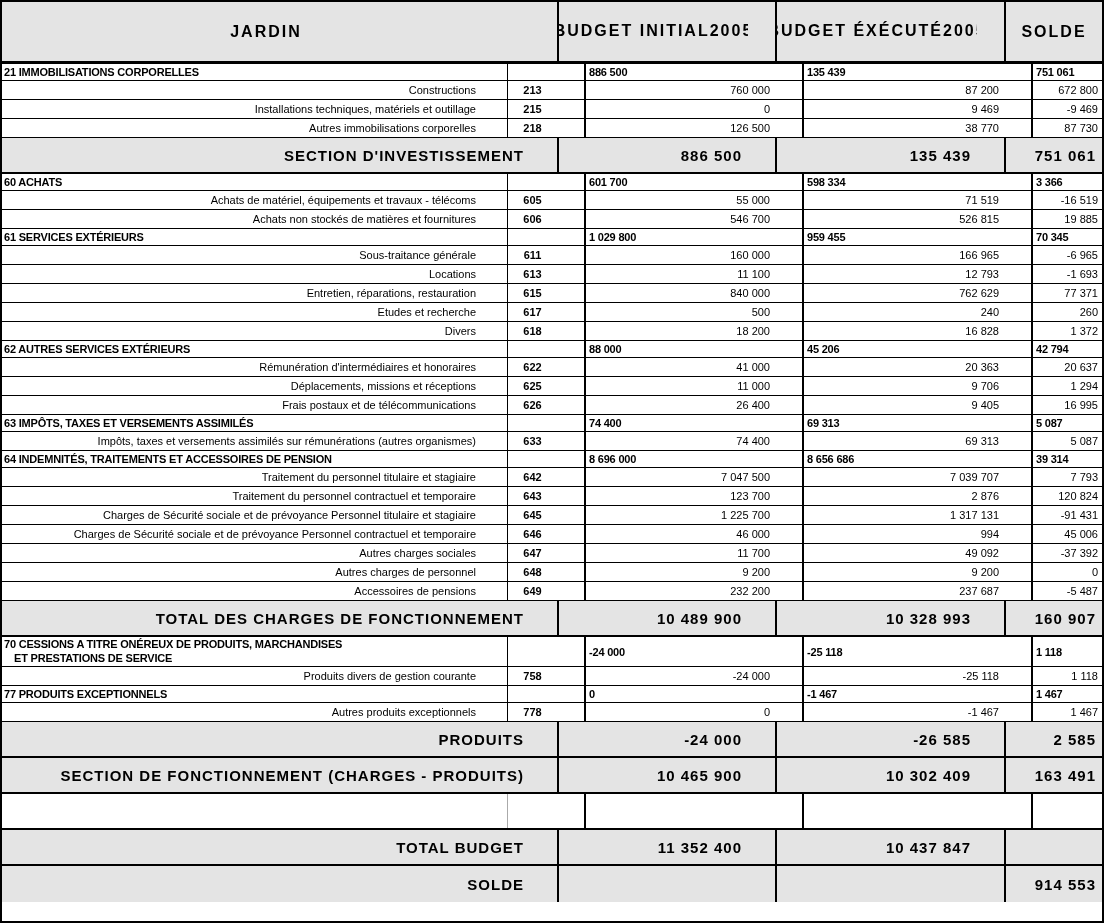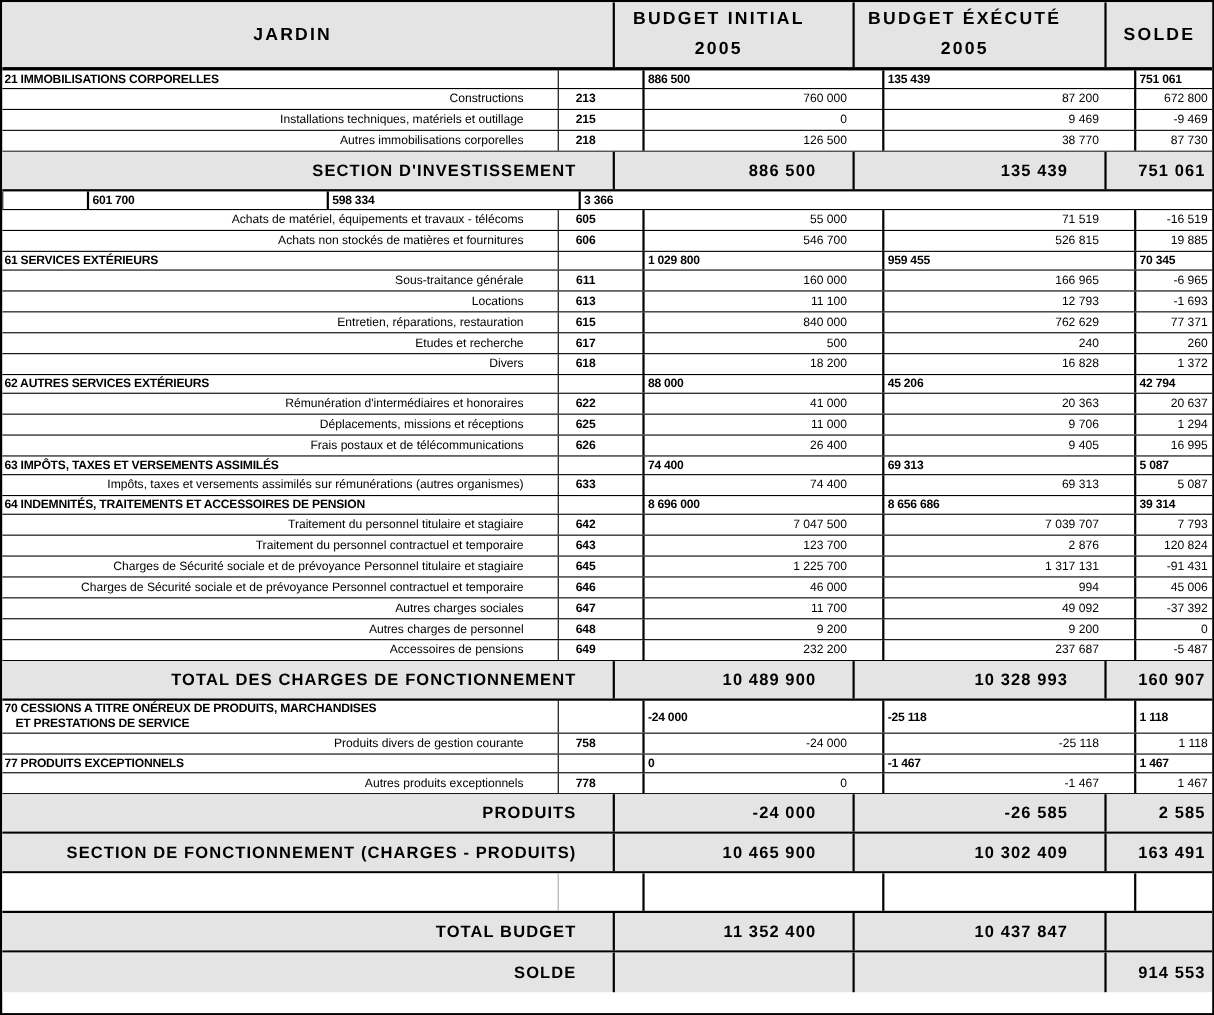--- a/index.html
+++ b/index.html
@@ -23,21 +23,21 @@
   .c-solde { flex: 1;      border-left: 2px solid #000; justify-content: flex-end; padding-right: 4px; }
   .span2   { width: 528px; flex: none; }
 
   
   .r-header {
     height: 62px; background: #e4e4e4;
     border-bottom: 3px solid #000;
     font-weight: bold; font-size: 16px; letter-spacing: 2px;
   }
   .r-header .h-label { width: 528px; flex: none; display:flex; align-items:center; justify-content:center; }
-  .r-header .h-col { display:flex; flex-direction:column; align-items:center; justify-content:center; line-height: 1.65; padding-right: 0; }
+  .r-header .h-col { display:flex; flex-direction:row; align-items:center; justify-content:center; line-height: 1.65; padding-right: 0; }
   .r-header .c-b1, .r-header .c-b2, .r-header .c-solde { justify-content: center; padding-right: 0; }
 
   
   .r-group { height: 17px; border-bottom: 1px solid #000; font-weight: bold; font-size: 11px; letter-spacing: -0.2px; }
   .r-group .c-label { justify-content: flex-start; padding-left: 2px; }
   .r-group .c-b1, .r-group .c-b2, .r-group .c-solde { justify-content: flex-start; padding-left: 3px; }
 
   .r-group2 { height: 30px; }
   .r-group2 .c-label { flex-direction: column; align-items: flex-start; justify-content: center; line-height: 1.25; text-align: right; }
   .r-group2 .gline2 { padding-left: 10px; }
@@ -106,20 +106,21 @@
     <div class="cell c-solde">87 730</div>
   </div>
   <div class="row r-total">
     <div class="cell t-label span2">SECTION D'INVESTISSEMENT</div>
     <div class="cell c-b1">886 500</div>
     <div class="cell c-b2">135 439</div>
     <div class="cell c-solde">751 061</div>
   </div>
 
   <div class="row r-group">
+    <div class="cell c-label">60 ACHATS</div>
     <div class="cell c-code"></div>
     <div class="cell c-b1">601 700</div>
     <div class="cell c-b2">598 334</div>
     <div class="cell c-solde">3 366</div>
   </div>
   <div class="row r-detail">
     <div class="cell c-label">Achats de matériel, équipements et travaux - télécoms</div>
     <div class="cell c-code">605</div>
     <div class="cell c-b1">55 000</div>
     <div class="cell c-b2">71 519</div>

